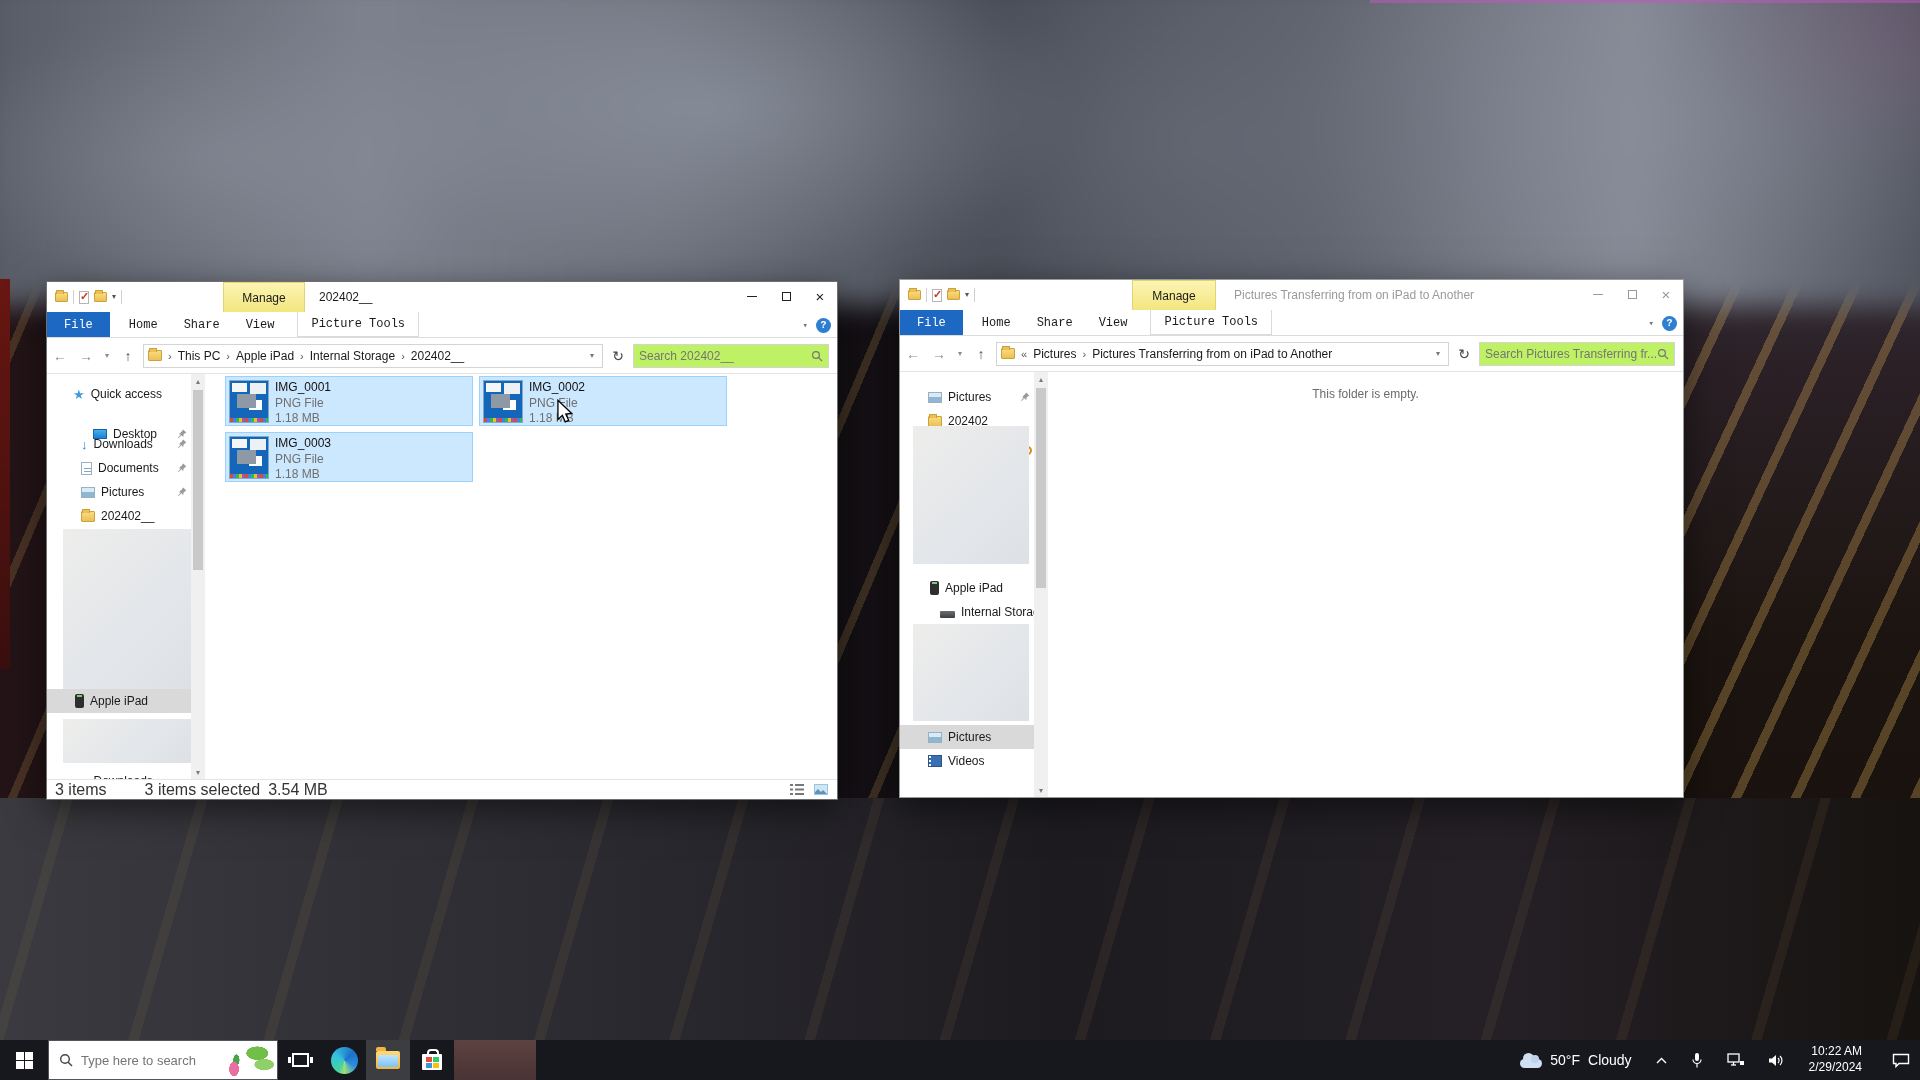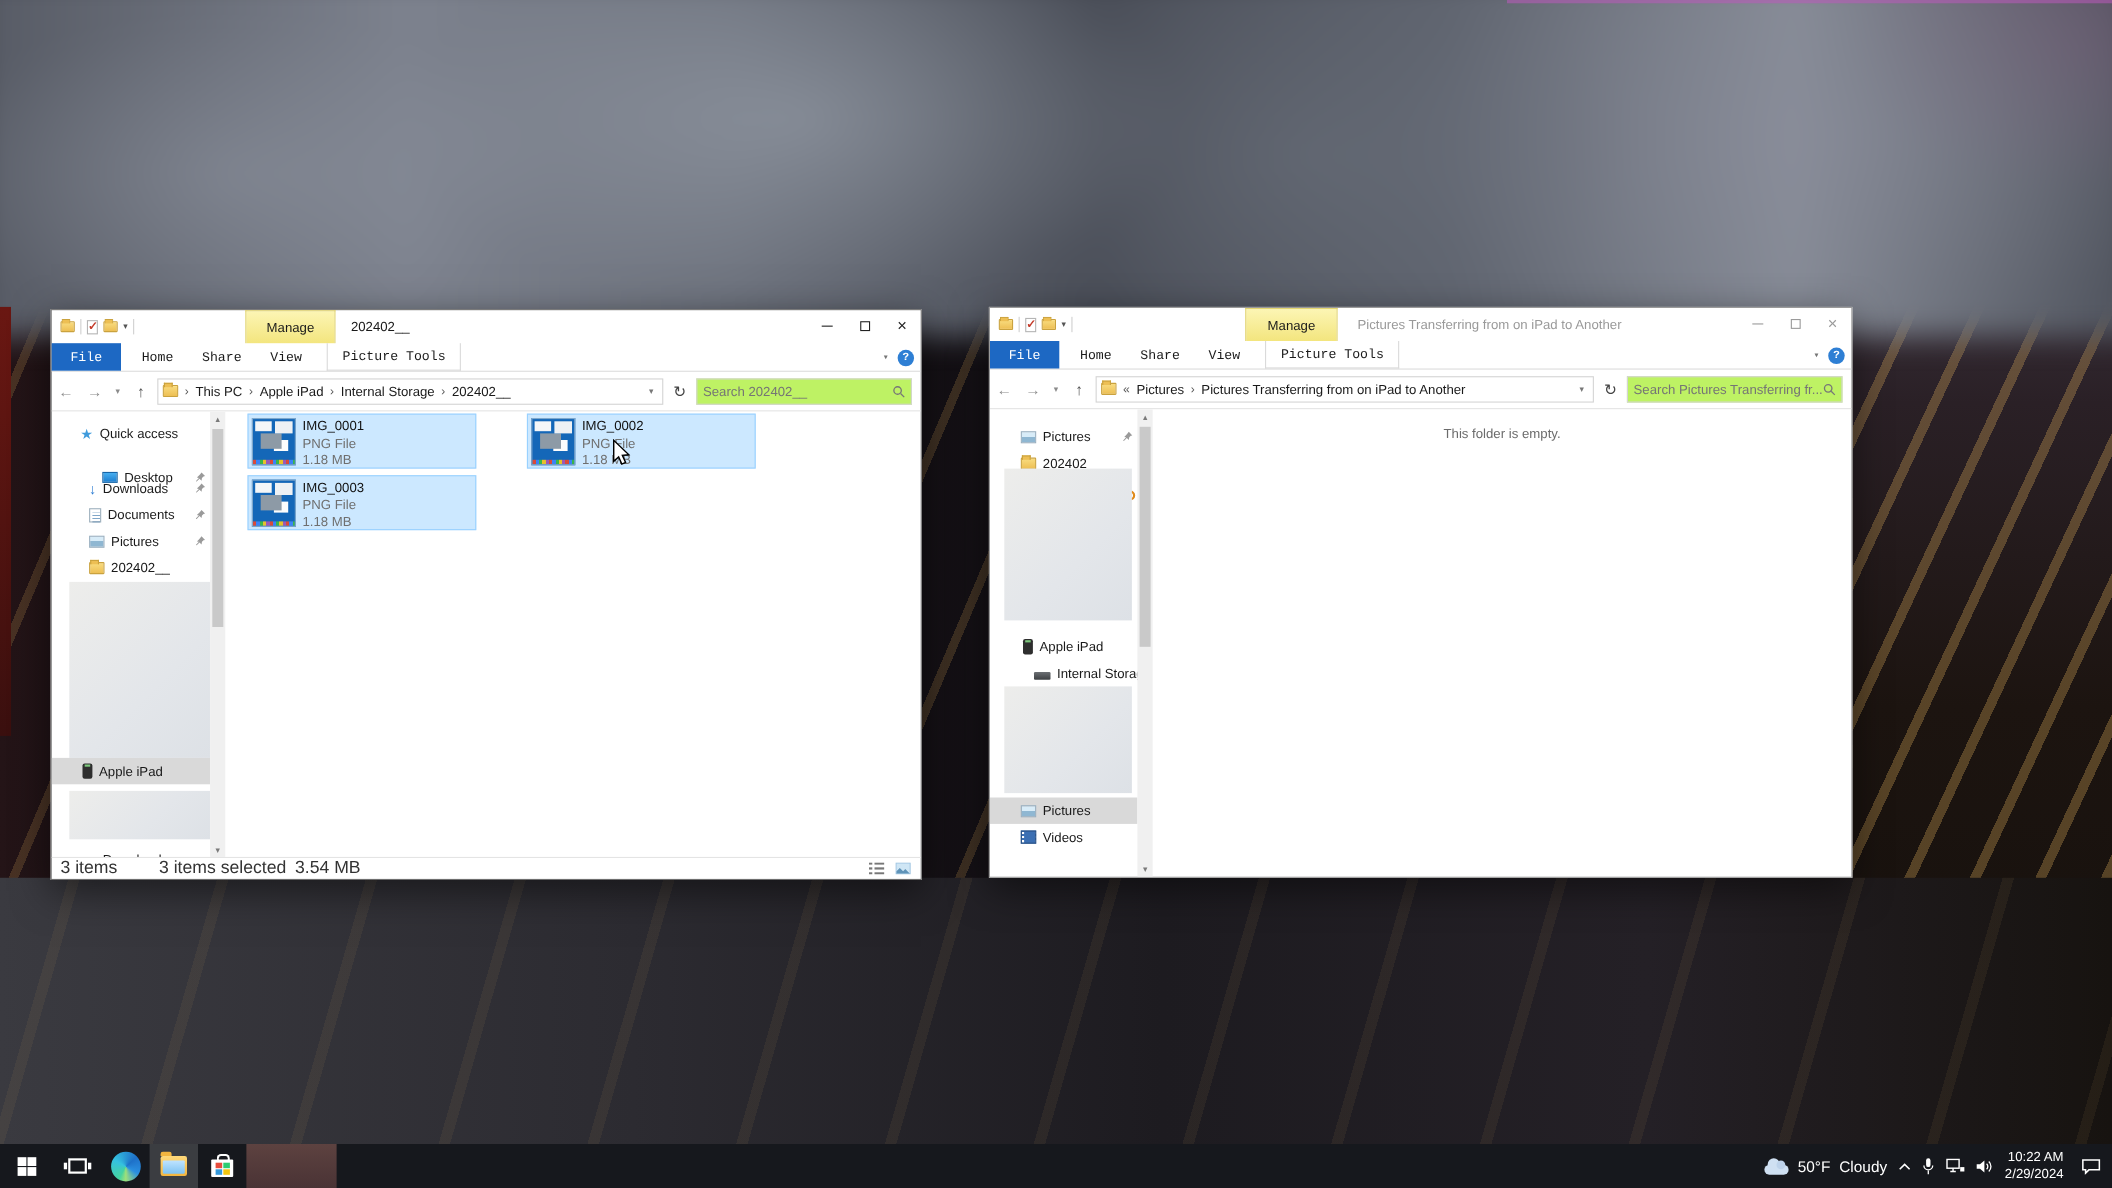--- a/index.html
+++ b/index.html
@@ -122,21 +122,21 @@
                background:#edbf54; border:1px solid #caa23e; border-bottom:none; }
   .ic-ipad { width:9px; height:14px; background:#2e2e2e; border-radius:2px; position:relative; }
   .ic-ipad::before { content:""; position:absolute; left:2px; top:1px; width:5px; height:2px; background:#7dc87d; }
   .ic-drive { width:15px; height:7px; background:linear-gradient(#6b6f73,#3d4043); border-radius:1px; margin-top:4px; }
   .ic-videos { width:14px; height:12px; background:#3b6fb3; border:1px solid #2c5387;
                background-image:repeating-linear-gradient(#fff 0 2px, transparent 2px 4px),
                                 repeating-linear-gradient(#fff 0 2px, transparent 2px 4px);
                background-size:2px 100%,2px 100%; background-position:0 0,12px 0; background-repeat:repeat-y; }
 
   .content { flex:1; position:relative; overflow:hidden; }
-  .tile { position:absolute; width:208px; height:50px; background:#cce8ff; border:1px solid #99d1ff;
+  .tile { position:absolute; width:248px; height:50px; background:#cce8ff; border:1px solid #99d1ff;
           display:flex; padding:3px; gap:6px; }
   .thumb { flex:0 0 auto; width:40px; height:43px; border:1px solid #7fa8cc; background-color:#1467b8;
     background-image:
       linear-gradient(#f4f6f8,#f4f6f8), linear-gradient(#eef1f4,#eef1f4),
       linear-gradient(#8d9aa6,#8d9aa6), linear-gradient(#fdfdfd,#fdfdfd),
       repeating-linear-gradient(90deg,#d84a3a 0 3px,#3b82f6 3px 6px,#39b54a 6px 9px,#e8c02c 9px 12px,#9b59b6 12px 15px);
     background-size:15px 9px,16px 11px,19px 14px,13px 10px,100% 4px;
     background-position:2px 2px,20px 2px,7px 13px,19px 19px,0 100%;
     background-repeat:no-repeat; }
   .tile .tname { color:#111; line-height:1.3; }
@@ -185,21 +185,21 @@
                     background:linear-gradient(#bfe3ff,#7ec3f2); border-radius:1px; }
   .store-ic { position:relative; width:20px; height:16px; background:#fff; border-radius:1px; margin-top:4px;
               display:grid; grid-template-columns:6px 6px; grid-template-rows:5px 5px; gap:1px; align-content:center;
               justify-content:center; }
   .store-ic::before { content:""; position:absolute; left:5px; top:-5px; width:8px; height:5px;
               border:2px solid #fff; border-bottom:none; border-radius:4px 4px 0 0; }
   .store-ic span:nth-child(1){background:#e74c3c;} .store-ic span:nth-child(2){background:#2ecc71;}
   .store-ic span:nth-child(3){background:#3498db;} .store-ic span:nth-child(4){background:#f1c40f;}
   .tb-appwin { width:82px; height:40px; background:linear-gradient(#5d4240,#4a3335); }
   .tb-spacer { flex:1; }
-  .tray { display:flex; align-items:center; gap:10px; padding-right:10px; color:#fff; }
+  .tray { display:flex; align-items:center; gap:24px; padding-right:10px; color:#fff; }
   .weather { display:flex; align-items:center; gap:8px; font-size:14px; }
   .cloud { position:relative; width:22px; height:9px; background:#cfe0f2; border-radius:8px; margin-top:6px; }
   .cloud::before { content:""; position:absolute; left:3px; top:-6px; width:11px; height:11px; border-radius:50%; background:#cfe0f2; }
   .cloud::after { content:""; position:absolute; right:3px; top:-4px; width:8px; height:8px; border-radius:50%; background:#bdd2ea; }
   .tray-ic { display:flex; align-items:center; justify-content:center; }
   .clock { text-align:right; font-size:12px; line-height:1.3; }
 </style>
 </head>
 <body>
 
@@ -488,20 +488,28 @@
 
   <div class="taskbar">
     <div class="tb-start">
       <span class="winlogo">
           <span></span>
           <span></span>
           <span></span>
           <span></span>
         </span>
     </div>
+    <div class="tb-search">
+      <svg width="14" height="14" viewBox="0 0 14 14">
+        <circle cx="6" cy="6" r="4.3" fill="none" stroke="#444" stroke-width="1.4"></circle>
+        <line x1="9.2" y1="9.2" x2="13" y2="13" stroke="#444" stroke-width="1.4"></line>
+        </svg>
+      <input placeholder="Type here to search" style="">
+      <span class="tb-search-img"></span>
+    </div>
     <div class="tb-btn">
       <span class="taskview"></span>
     </div>
     <div class="tb-btn">
       <span class="edge-ic"></span>
     </div>
     <div class="tb-btn open">
       <span class="fold-ic"></span>
     </div>
     <div class="tb-btn">

